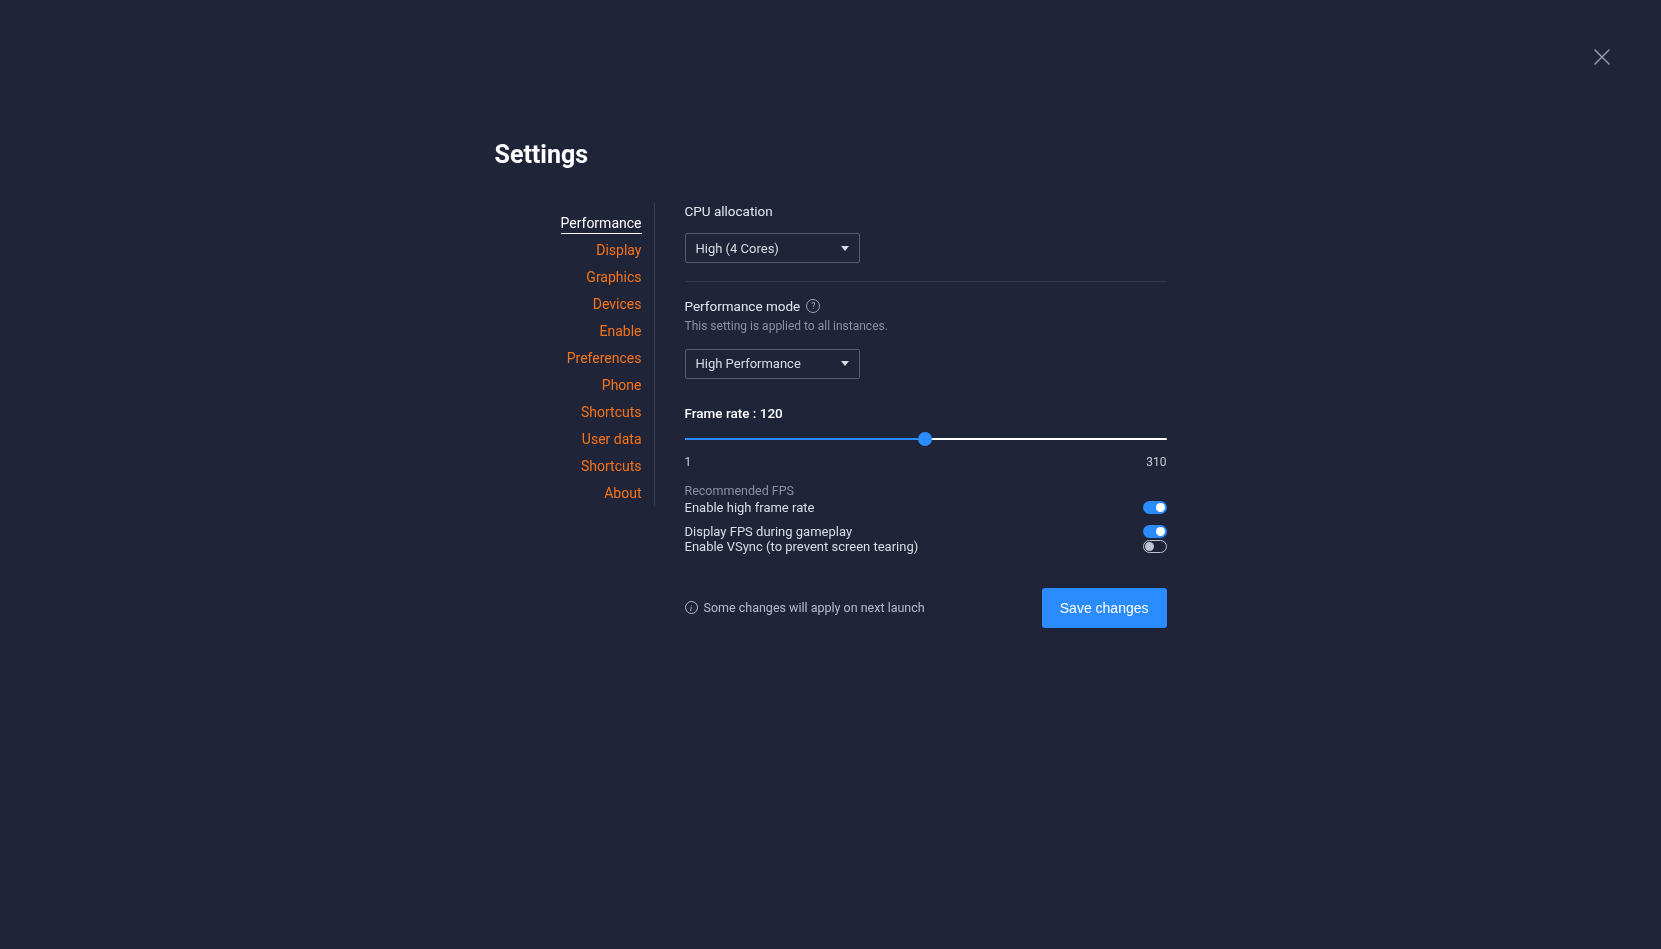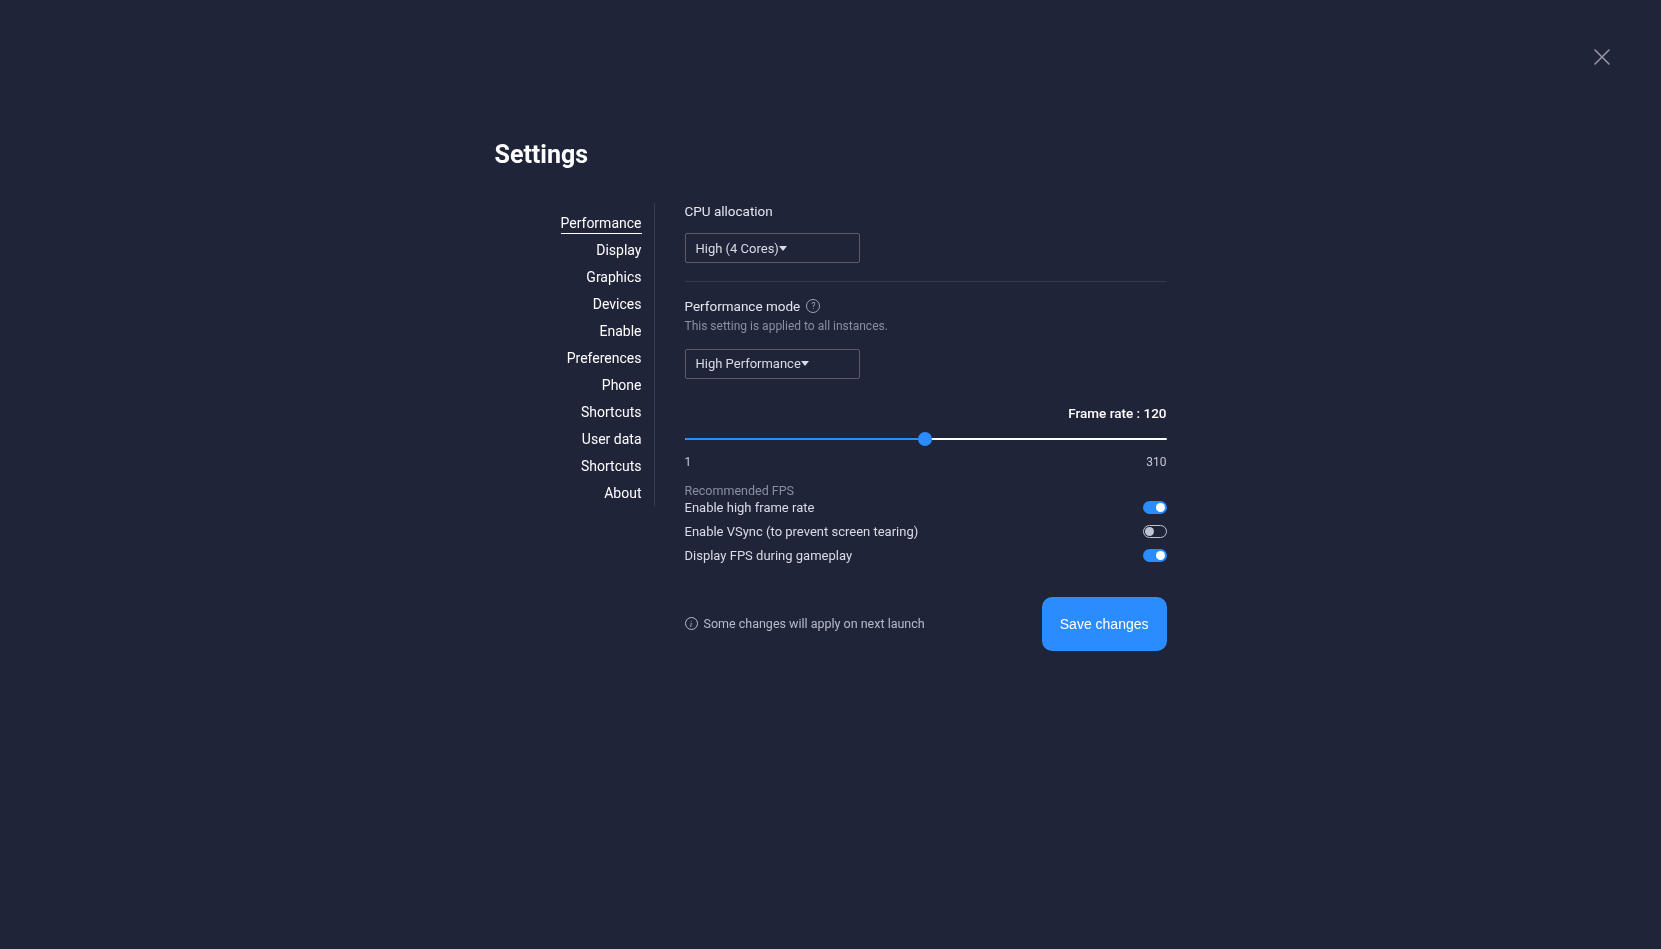--- a/index.html
+++ b/index.html
@@ -43,21 +43,21 @@
     flex-shrink: 0;
     border-right: 1px solid rgba(255,255,255,0.12);
     padding-right: 12px;
     padding-top: 6px;
     min-height: 300px;
     text-align: right;
   }
   .sidebar-item {
     display: block;
     font-size: 14px;
-    color: #ffffff;
+    color: #f97316;
     padding: 5.5px 0;
     cursor: pointer;
   }
   .sidebar-item.active {
     color: #ffffff;
   }
   .sidebar-item.active span {
     border-bottom: 1px solid #ffffff;
     padding-bottom: 2px;
   }
@@ -102,40 +102,40 @@
   }
 
   .select {
     width: 175px;
     height: 30px;
     background: transparent;
     border: 1px solid rgba(255,255,255,0.25);
     border-radius: 2px;
     display: flex;
     align-items: center;
+    justify-content: space-between;
     padding: 0 10px;
     font-size: 13px;
     color: #d9dce4;
     cursor: pointer;
   }
   .select .caret {
     width: 0; height: 0;
     border-left: 4px solid transparent;
     border-right: 4px solid transparent;
     border-top: 5px solid #d9dce4;
   }
 
   
   .frame-block { margin-bottom: 10px; }
   .frame-label {
     font-size: 13.5px;
     color: #ffffff;
     margin-bottom: 10px;
     font-weight: 500;
-    text-align: right;
   }
   .slider-wrap {
     position: relative;
     height: 18px;
     margin-bottom: 6px;
   }
   .slider-track {
     position: absolute;
     top: 7px;
     left: 0; right: 0;
@@ -232,22 +232,22 @@
     font-style: italic;
     font-family: Georgia, serif;
     color: #b7bccc;
   }
   .save-btn {
     background: #2b8cff;
     color: #ffffff;
     font-size: 14px;
     font-weight: 500;
     border: none;
-    padding: 19px 18px;
-    border-radius: 10px;
+    padding: 12px 18px;
+    border-radius: 3px;
     cursor: pointer;
   }
 </style>
 </head>
 <body>
 
 <div class="close-btn">
   <svg viewBox="0 0 18 18">
       <path d="M2 2 L16 16 M16 2 L2 16" stroke="#c6cad7" stroke-width="1.5" stroke-linecap="round"></path>
     </svg>
@@ -309,32 +309,32 @@
           <span>310</span>
         </div>
         <div class="rec-head">Recommended FPS</div>
 
         <div class="toggle-row">
           <span class="tlabel">Enable high frame rate</span>
           <div class="toggle on">
               <div class="knob"></div>
             </div>
         </div>
+        <div class="toggle-row" style="margin-bottom:0;">
+          <span class="tlabel">Display FPS during gameplay</span>
+          <div class="toggle on">
+              <div class="knob"></div>
+            </div>
+        </div>
         <div class="toggle-row">
           <span class="tlabel">Enable VSync (to prevent screen tearing)</span>
           <div class="toggle off">
               <div class="knob"></div>
             </div>
         </div>
-        <div class="toggle-row" style="margin-bottom:0;">
-          <span class="tlabel">Display FPS during gameplay</span>
-          <div class="toggle on">
-              <div class="knob"></div>
-            </div>
-        </div>
       </div>
 
       <div class="footer">
         <div class="footer-note">
           <span class="info-icon">i</span>
           <span>Some changes will apply on next launch</span>
         </div>
         <button class="save-btn">Save changes</button>
       </div>
 

